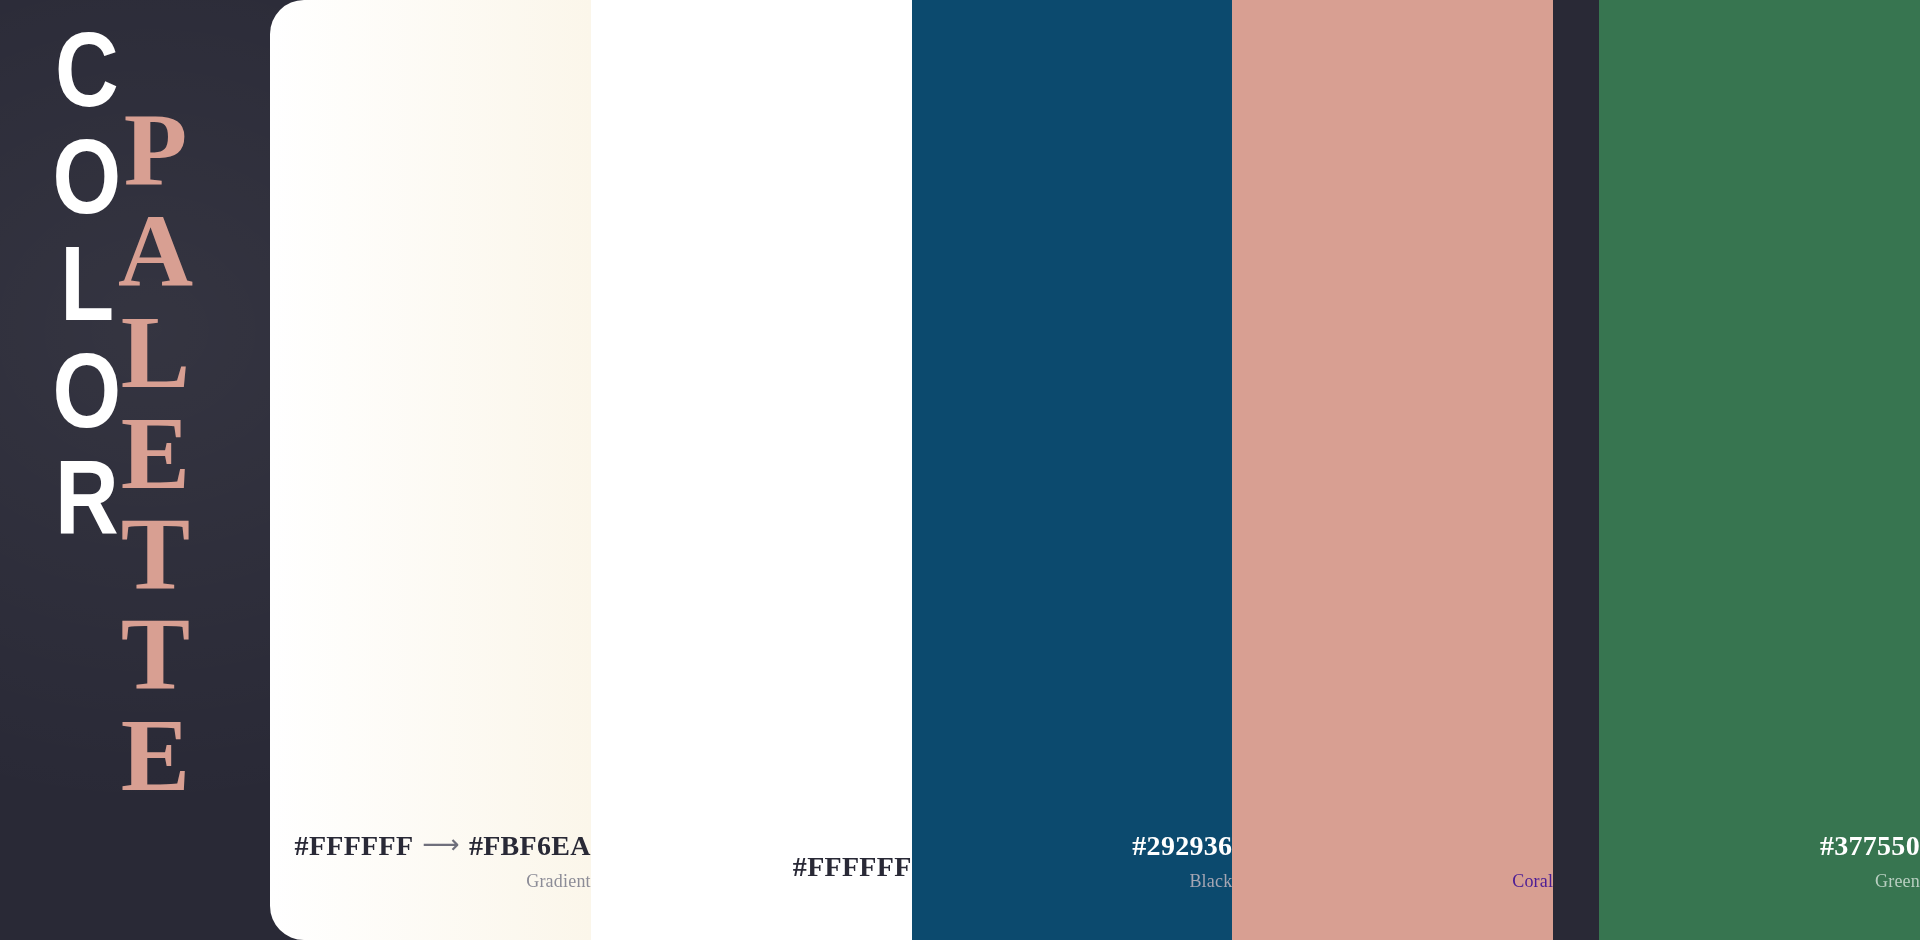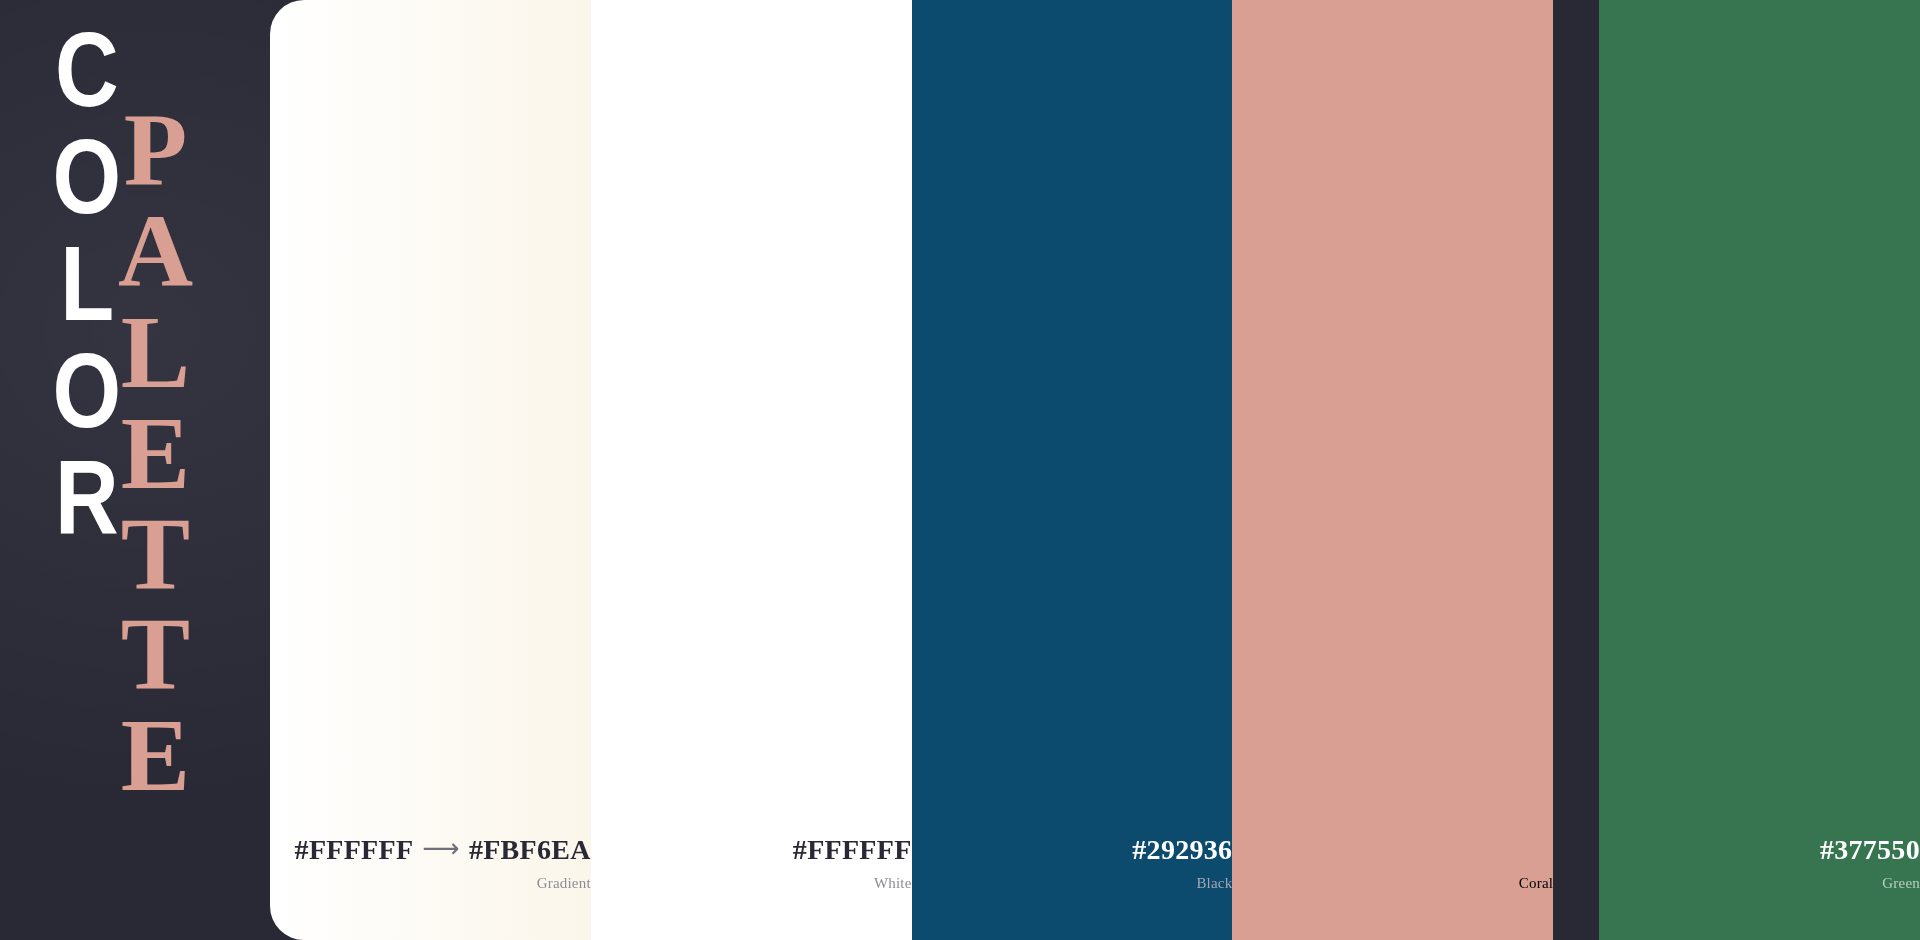--- a/index.html
+++ b/index.html
@@ -132,35 +132,35 @@
     font-family: "Liberation Serif", serif;
     font-weight: 400;
     font-size: 26px;
     padding: 0 9px;
     vertical-align: 2px;
   }
 
   .name {
     font-family: "Liberation Serif", serif;
     font-weight: 400;
-    font-size: 15px;
+    font-size: 18px;
     letter-spacing: 0.2px;
     margin: 0;
   }
 
   
   .tone-dark .hex   { color: #292936; }
   .tone-dark .name  { color: #8c8c97; }
   .tone-dark .arrow { color: #6f6f7c; }
 
   .tone-light .hex  { color: #ffffff; }
   .tone-light .name { color: #a6a6b3; padding-left: 13px; }
 
   .tone-on-coral .hex  { color: #292936; }
-  .tone-on-coral .name { color: #000000; padding-left: 24px; }
+  .tone-on-coral .name { color: #4c1d95; padding-left: 24px; }
 
   .tone-on-green .hex  { color: #ffffff; }
   .tone-on-green .name { color: #b9cfc1; }
 </style>
 </head>
 <body>
 
 <div class="stage">
 
   <div class="stage-glow"></div>
@@ -187,21 +187,20 @@
   <div class="swatches">
       <div class="swatch tone-dark swatch-first" style="background: linear-gradient(to right, rgb(255, 255, 255) 0%, rgb(251, 246, 234) 100%);">
         <div class="swatch-label">
           <div class="hex"><span>#FFFFFF</span><span class="arrow">⟶</span><span>#FBF6EA</span></div>
           <div class="name">Gradient</div>
         </div>
       </div>
       <div class="swatch tone-dark" style="background: rgb(255, 255, 255);">
         <div class="swatch-label">
           <div class="hex"><span>#FFFFFF</span></div>
-          <div class="name">White</div>
         </div>
       </div>
       <div class="swatch tone-light" style="background: #0c4a6e;">
         <div class="swatch-label">
           <div class="hex"><span>#292936</span></div>
           <div class="name">Black</div>
         </div>
       </div>
       <div class="swatch tone-on-coral" style="background: rgb(216, 159, 146);">
         <div class="swatch-label">

